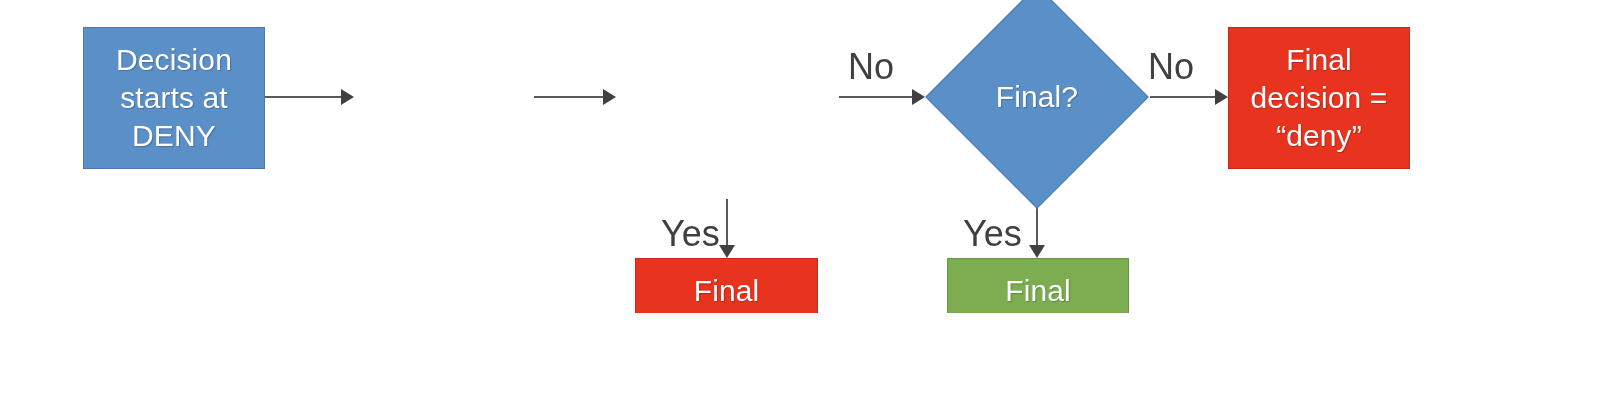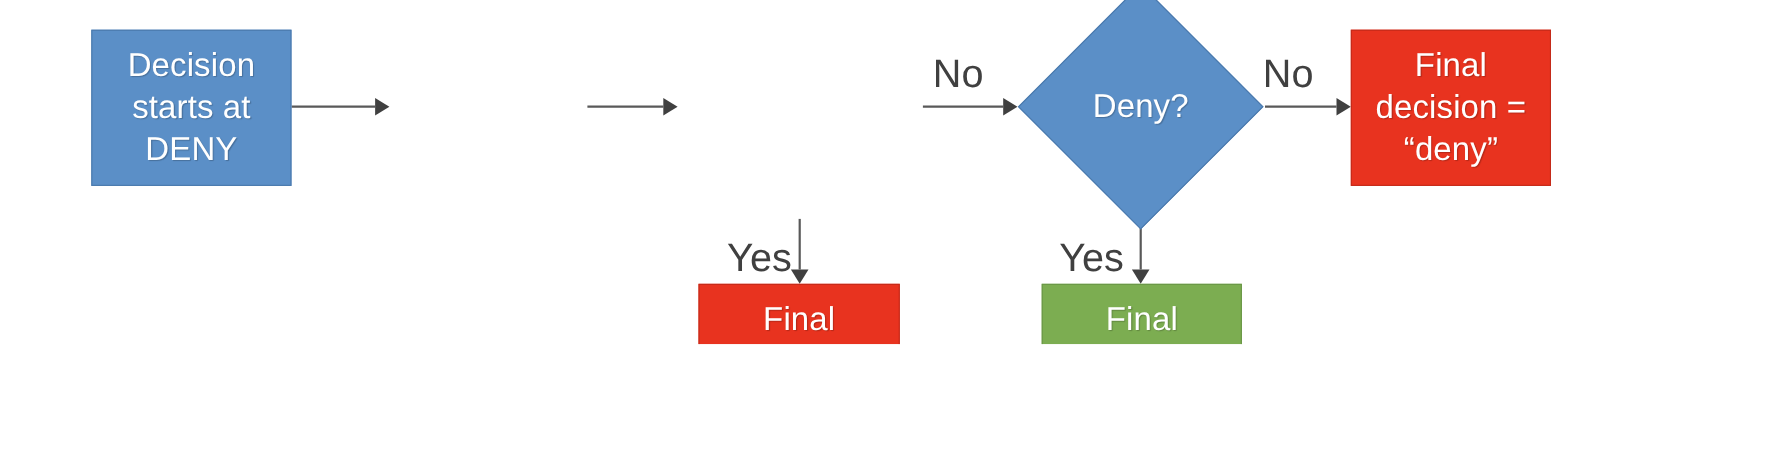--- a/index.html
+++ b/index.html
@@ -152,21 +152,21 @@
 
   <div class="rect-node green" style="left:947px; top:258px; width:182px; height:142px;">
     <div class="node-text">Final
 decision =
 “allow”</div>
   </div>
 
 
   <div class="diamond-node" style="left:958px; top:18px; width:158px; height:158px;">
     <div class="diamond-shape"></div>
-    <div class="node-text">Deny?</div>
+    <div class="node-text">Final?</div>
   </div>
 
   <div class="edge-label" style="left:848px; top:49px;">No</div>
 
   <div class="edge-label" style="left:1148px; top:49px;">No</div>
 
   <div class="edge-label" style="left:661px; top:216px;">Yes</div>
 
   <div class="edge-label" style="left:963px; top:216px;">Yes</div>
 

